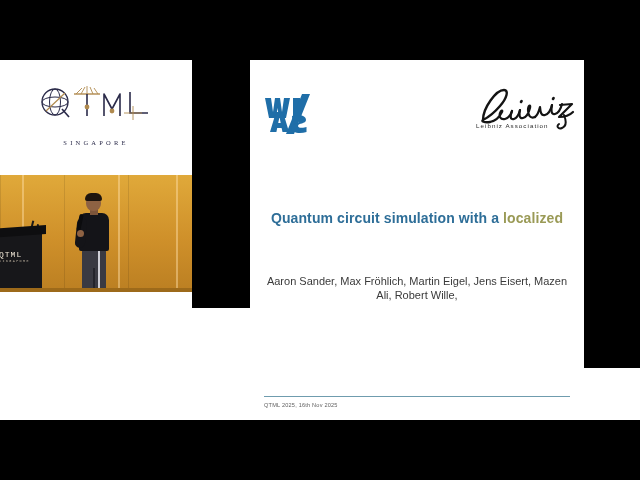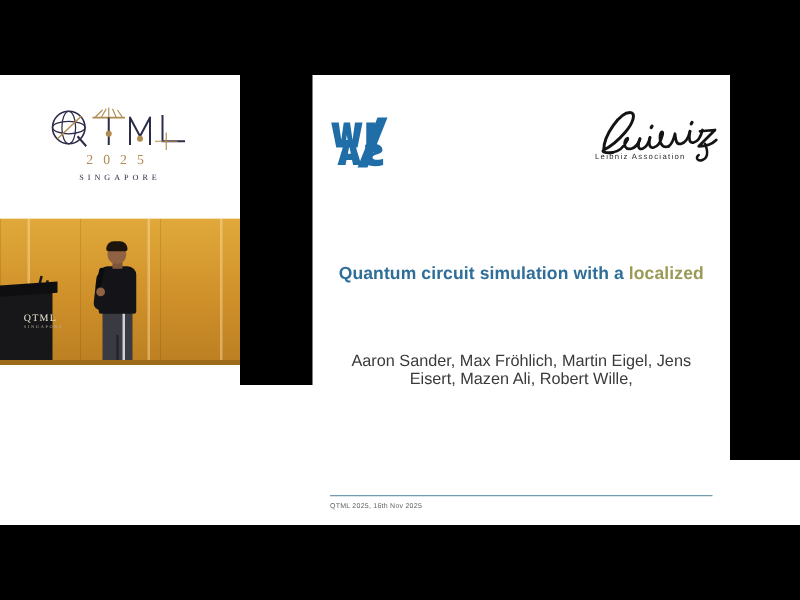--- a/index.html
+++ b/index.html
@@ -126,22 +126,21 @@
     background: #0e0e10;
     transform: skewY(-4deg);
   }
   .podium-logo {
     position: absolute;
     left: 3px;
     top: 16px;
     font-size: 8px;
     letter-spacing: 1px;
     color: #efe6d6;
-    font-family: Liberation Serif, serif;
-    padding-left: 20px;
+    font-family: Liberation Mono, monospace;
   }
   .podium-logo small {
     display: block;
     font-size: 3.4px;
     letter-spacing: 1.4px;
     color: #b9ae9c;
   }
   .mic-stand {
     position: absolute;
     left: 26px;
@@ -268,24 +267,24 @@
     font-weight: bold;
     line-height: 20px;
     letter-spacing: .1px;
   }
   .t-blue  { color: #2e6e98; }
   .t-olive { color: #9a9a56; }
 
   .slide-authors {
     position: absolute;
     left: 16px;
-    top: 222px;
+    top: 215px;
     width: 302px;
     text-align: center;
-    font-size: 13px;
+    font-size: 11px;
     line-height: 13.5px;
     color: #3a3a3a;
   }
 
   .slide-rule {
     position: absolute;
     left: 14px;
     top: 336px;
     width: 306px;
     height: 1px;
@@ -335,21 +334,20 @@
 
             <path d="M66 34 L66 12 L74 27 L82 12 L82 34" fill="none" stroke="#2b2b4a" stroke-width="1.6" stroke-linejoin="round"></path>
             <circle cx="74" cy="29" r="2.4" fill="#b08a4e"></circle>
 
             <path d="M92 10 L92 31 L110 31" fill="none" stroke="#2b2b4a" stroke-width="1.6"></path>
             <line x1="86" y1="31" x2="104" y2="31" stroke="#b08a4e" stroke-width=".9"></line>
             <line x1="95" y1="24" x2="95" y2="38" stroke="#b08a4e" stroke-width=".9"></line>
           </svg>
         </div>
 
-        <div class="qtml-year">2025</div>
         <div class="qtml-city">SINGAPORE</div>
       </div>
     </div>
 
     <div class="speaker-feed">
       <div class="wall"></div>
       <div class="wall-seam s1"></div>
       <div class="wall-seam s2"></div>
       <div class="wall-seam s3"></div>
 

